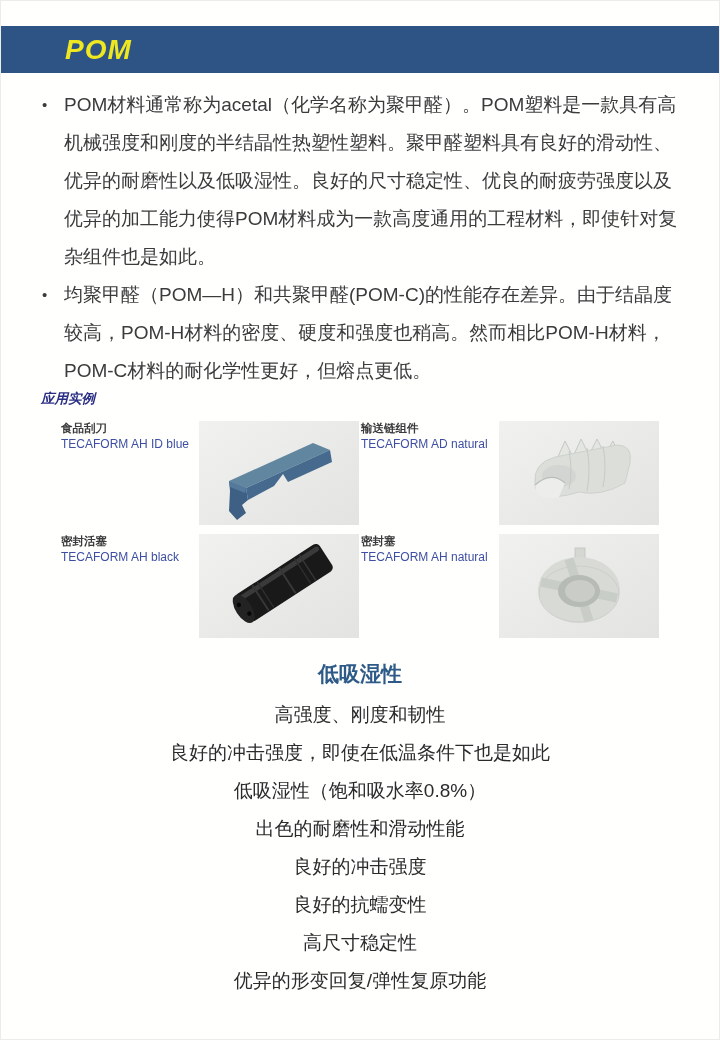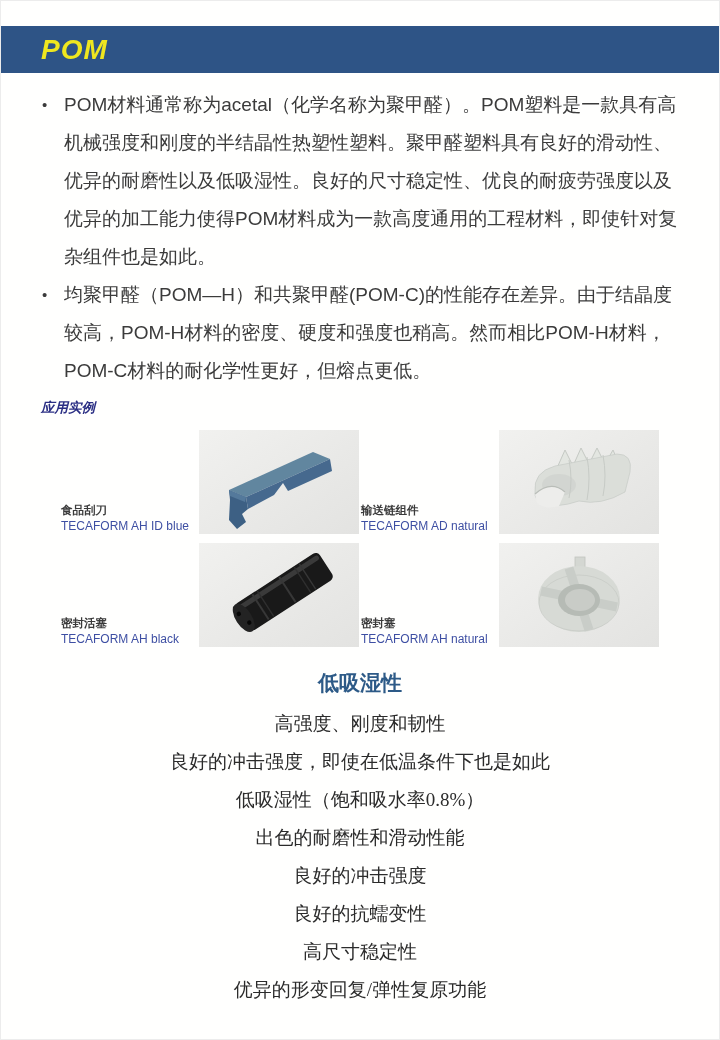--- a/index.html
+++ b/index.html
@@ -18,55 +18,54 @@
     height: 47px;
     background: #2e5486;
     display: flex;
     align-items: center;
   }
   .header-title {
     color: #efe71f;
     font-size: 28px;
     font-weight: bold;
     font-style: italic;
-    padding-left: 40px;
+    padding-left: 64px;
     letter-spacing: 1px;
   }
   .content { padding: 0 40px; }
   .bullets { margin: 13px 0 0 0; padding: 0; list-style: none; }
   .bullets li {
     position: relative;
     padding-left: 23px;
     font-size: 19px;
     line-height: 38px;
     color: #3b3b3b;
     max-width: 638px;
   }
   .bullet-marker {
     position: absolute;
     left: 1px;
     top: 0;
     font-size: 15px;
     color: #3b3b3b;
   }
   .section-label {
-    margin-top: 9px;
     font-size: 13.5px;
     font-weight: bold;
     font-style: italic;
     color: #2b2f84;
   }
   .app-grid {
     margin-top: 13px;
     margin-left: 20px;
     display: grid;
     grid-template-columns: 300px 300px;
     row-gap: 9px;
   }
-  .app-cell { display: flex; align-items: flex-end; }
+  .app-cell { display: flex; align-items: flex-start; }
   .app-label { width: 138px; flex: none; padding-right: 6px; }
   .app-name {
     font-size: 11.5px;
     font-weight: bold;
     color: #3a3a3a;
     line-height: 15px;
   }
   .app-grade {
     font-size: 12px;
     color: #3e4fa3;
@@ -85,21 +84,20 @@
     font-size: 21px;
     font-weight: bold;
     color: #2d5a87;
   }
   .props { margin-top: 8px; }
   .prop-line {
     text-align: center;
     font-size: 19px;
     line-height: 38px;
     color: #2b2b2b;
-    font-family: Liberation Serif, serif;
   }
 </style>
 </head>
 <body>
 
 <div class="page">
 
   <div class="header-bar">
     <span class="header-title">POM</span>
   </div>

